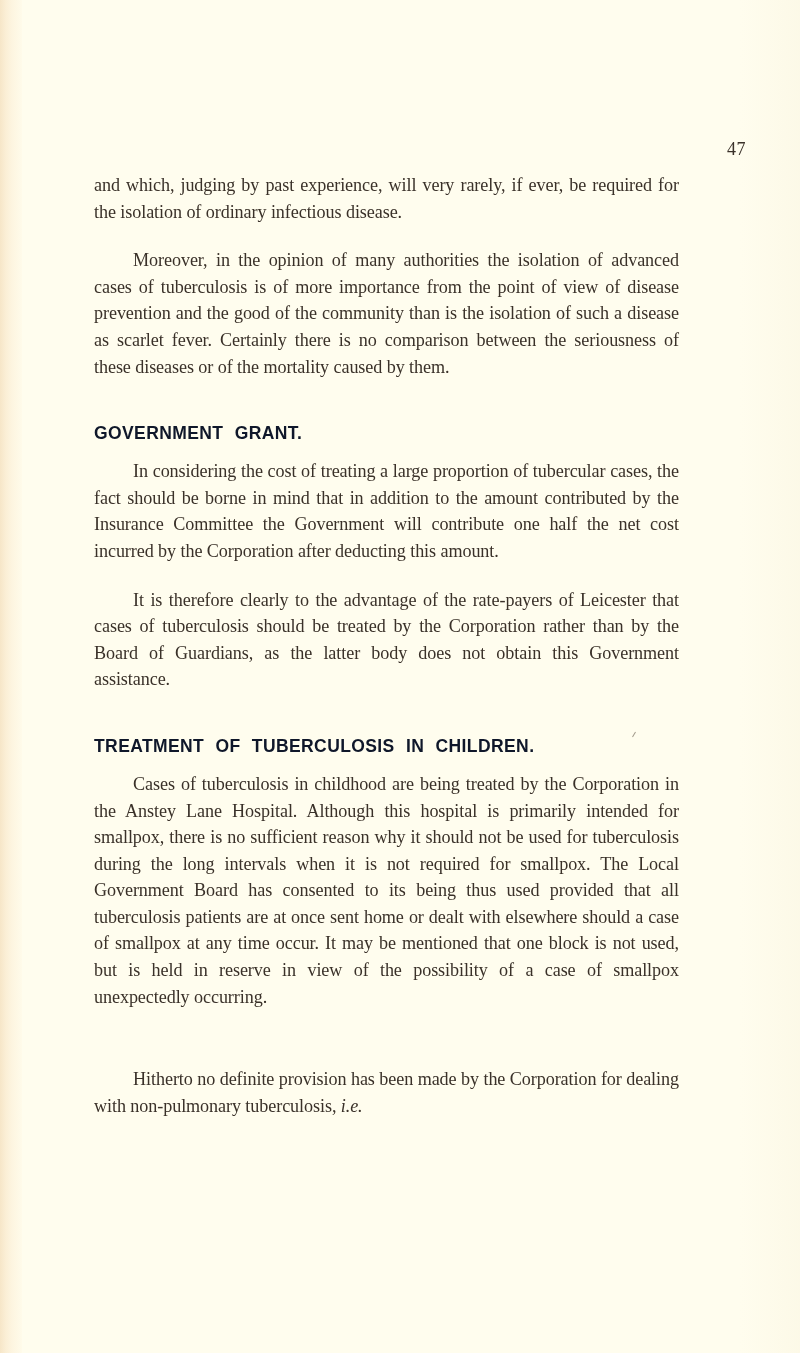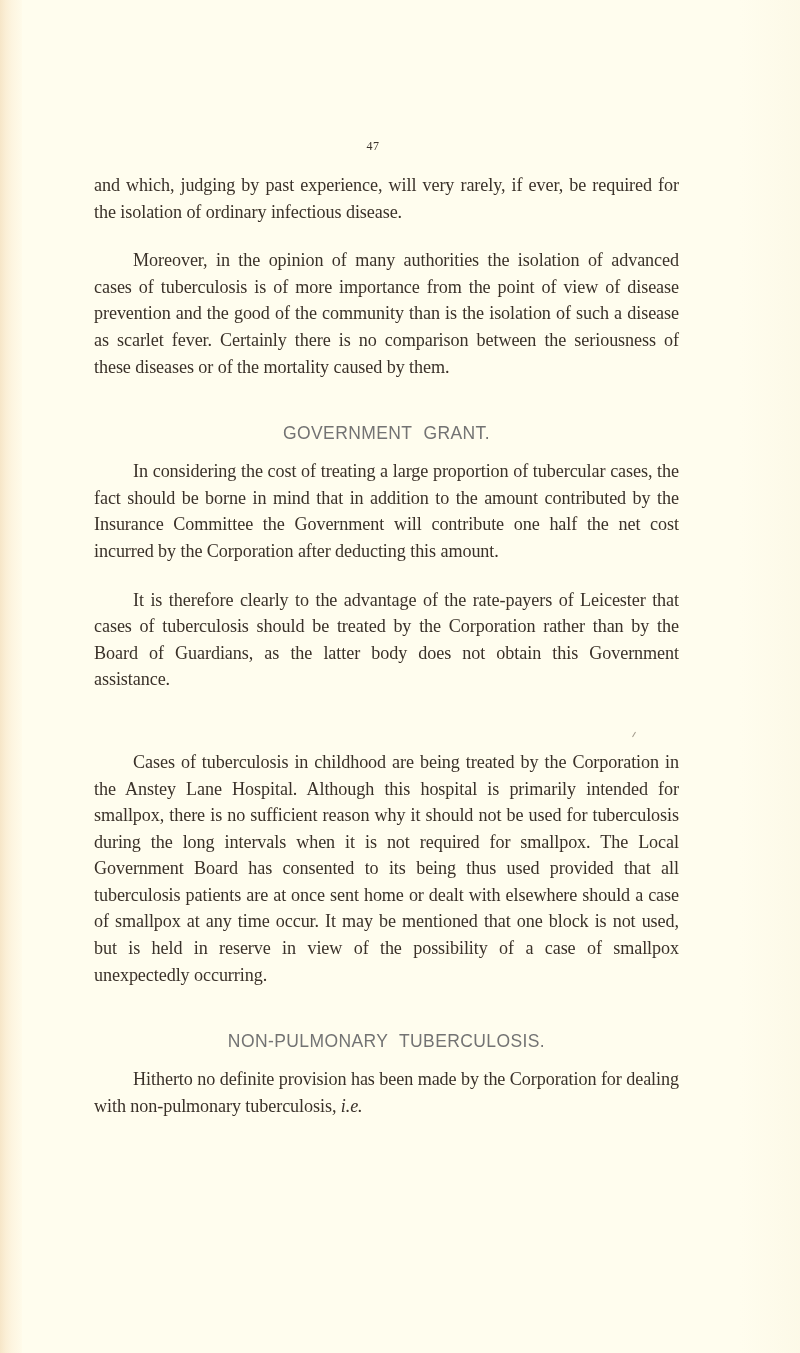--- a/index.html
+++ b/index.html
@@ -25,22 +25,22 @@
     position: absolute;
     right: 0; top: 0;
     width: 60px; height: 1353px;
     background: linear-gradient(to right, rgba(255,253,238,0), rgba(250,245,225,0.5));
   }
   .page-number {
     position: absolute;
     top: 139px;
     left: 0;
     width: 746px;
-    text-align: center;
-    font-size: 12px;
+    text-align: right;
+    font-size: 18px;
     letter-spacing: 0.5px;
   }
   .text-block {
     position: absolute;
     left: 94px;
     top: 172px;
     width: 585px;
   }
   p {
     margin: 0;
@@ -52,27 +52,26 @@
     transform-origin: left top;
     width: 629px;
     letter-spacing: -0.1px;
   }
   p.indent { text-indent: 42px; }
   .gap-md { height: 22px; }
   .gap-lg { height: 42px; }
   h2 {
     margin: 0;
     font-family: "Liberation Sans", "DejaVu Sans", sans-serif;
-    font-weight: normal;
+    font-weight: bold;
     font-size: 17.5px;
     letter-spacing: 0.4px;
     word-spacing: 6px;
-    color: #737373;
+    color: #0f172a;
     line-height: 22px;
-    text-align: center;
   }
   .h-gap { height: 14px; }
   .mark {
     position: absolute;
     left: 631px;
     top: 734px;
     width: 6px;
     height: 1px;
     background: #a29a8c;
     transform: rotate(-60deg);
@@ -101,27 +100,27 @@
     <h2>GOVERNMENT GRANT.</h2>
     <div class="h-gap"></div>
     <p class="indent">In considering the cost of treating a large proportion of tubercular cases, the fact should be borne in mind that in addition to the amount contributed by the Insurance Committee the Government will contribute one half the net cost incurred by the Corporation after deducting this amount.</p>
     <div class="gap-md"></div>
     <p class="indent">It is therefore clearly to the advantage of the rate-payers of Leicester that cases of tuberculosis should be treated by the Corporation rather than by the Board of Guardians, as the latter body does not obtain this Government assistance.</p>
   </section>
 
   <div class="gap-lg"></div>
 
   <section>
+    <h2>TREATMENT OF TUBERCULOSIS IN CHILDREN.</h2>
     <div class="h-gap"></div>
     <p class="indent">Cases of tuberculosis in childhood are being treated by the Corporation in the Anstey Lane Hospital.  Although this hospital is primarily intended for smallpox, there is no sufficient reason why it should not be used for tuberculosis during the long intervals when it is not required for smallpox.  The Local Government Board has consented to its being thus used provided that all tuberculosis patients are at once sent home or dealt with elsewhere should a case of smallpox at any time occur.  It may be mentioned that one block is not used, but is held in reserve in view of the possibility of a case of smallpox unexpectedly occurring.</p>
   </section>
 
   <div class="gap-lg"></div>
 
   <section>
-    <h2>NON-PULMONARY TUBERCULOSIS.</h2>
     <div class="h-gap"></div>
     <p class="indent"><span>Hitherto no definite provision has been made by the Corporation for dealing with non-pulmonary tuberculosis,</span> <span class="ie">i.e.</span></p>
   </section>
 
 </div>
 
 <div class="mark"></div>
 
 </body></html>

